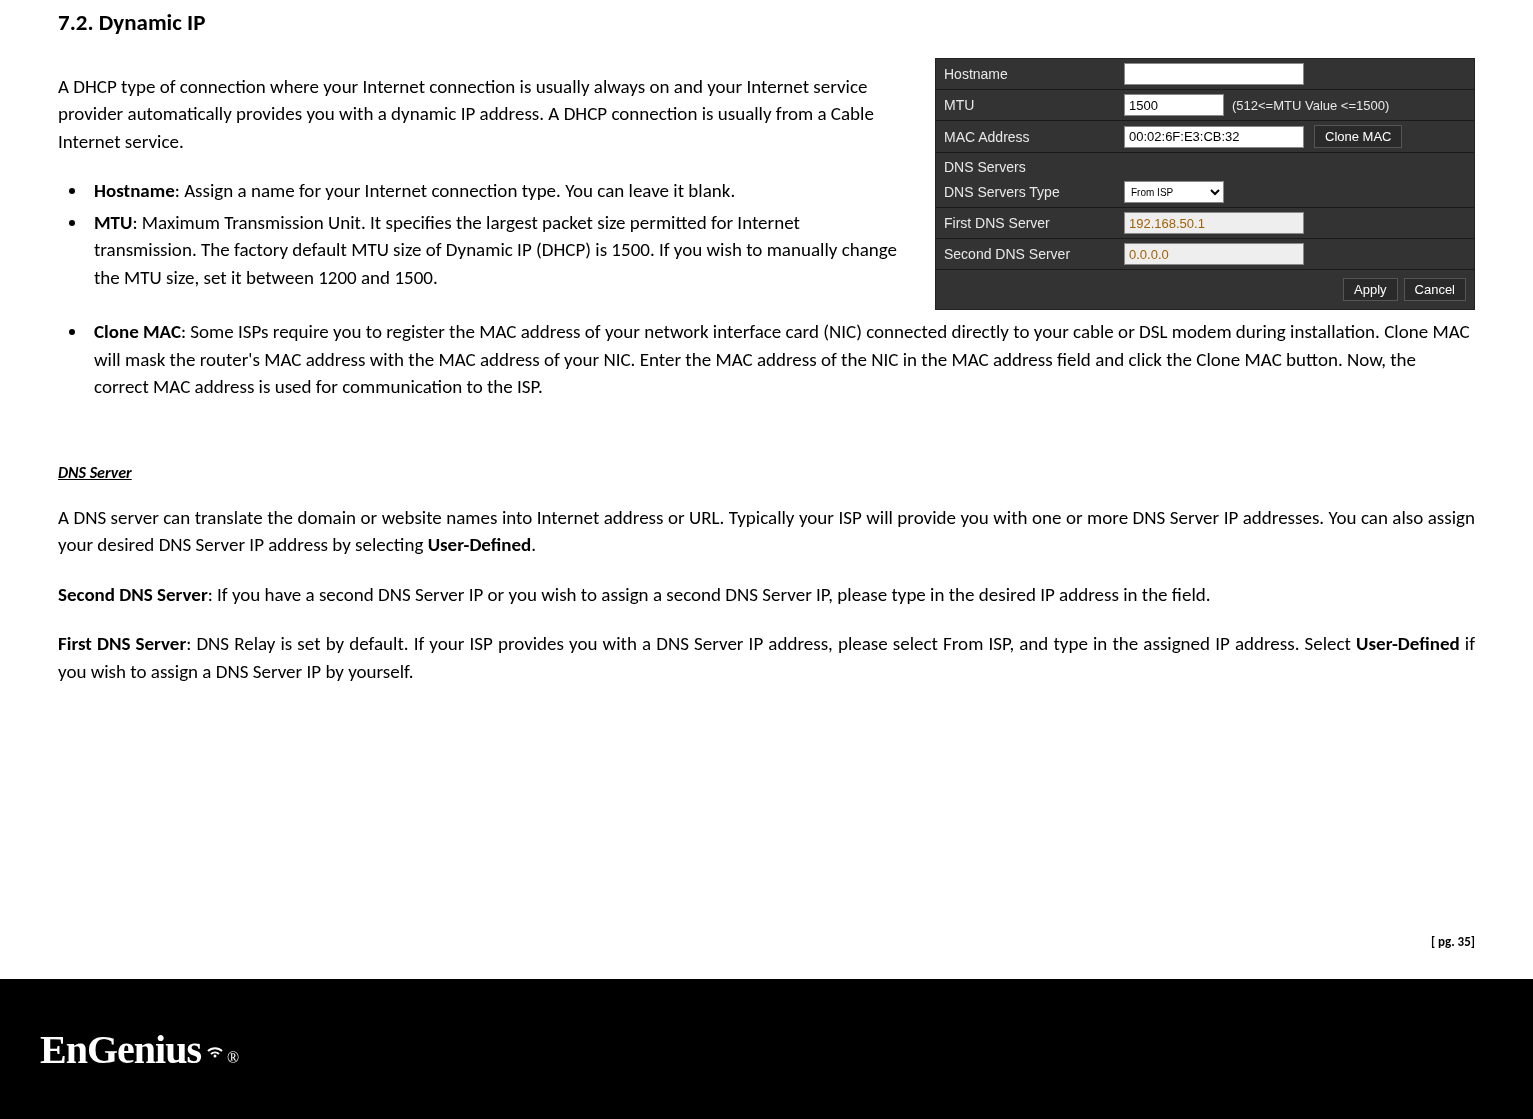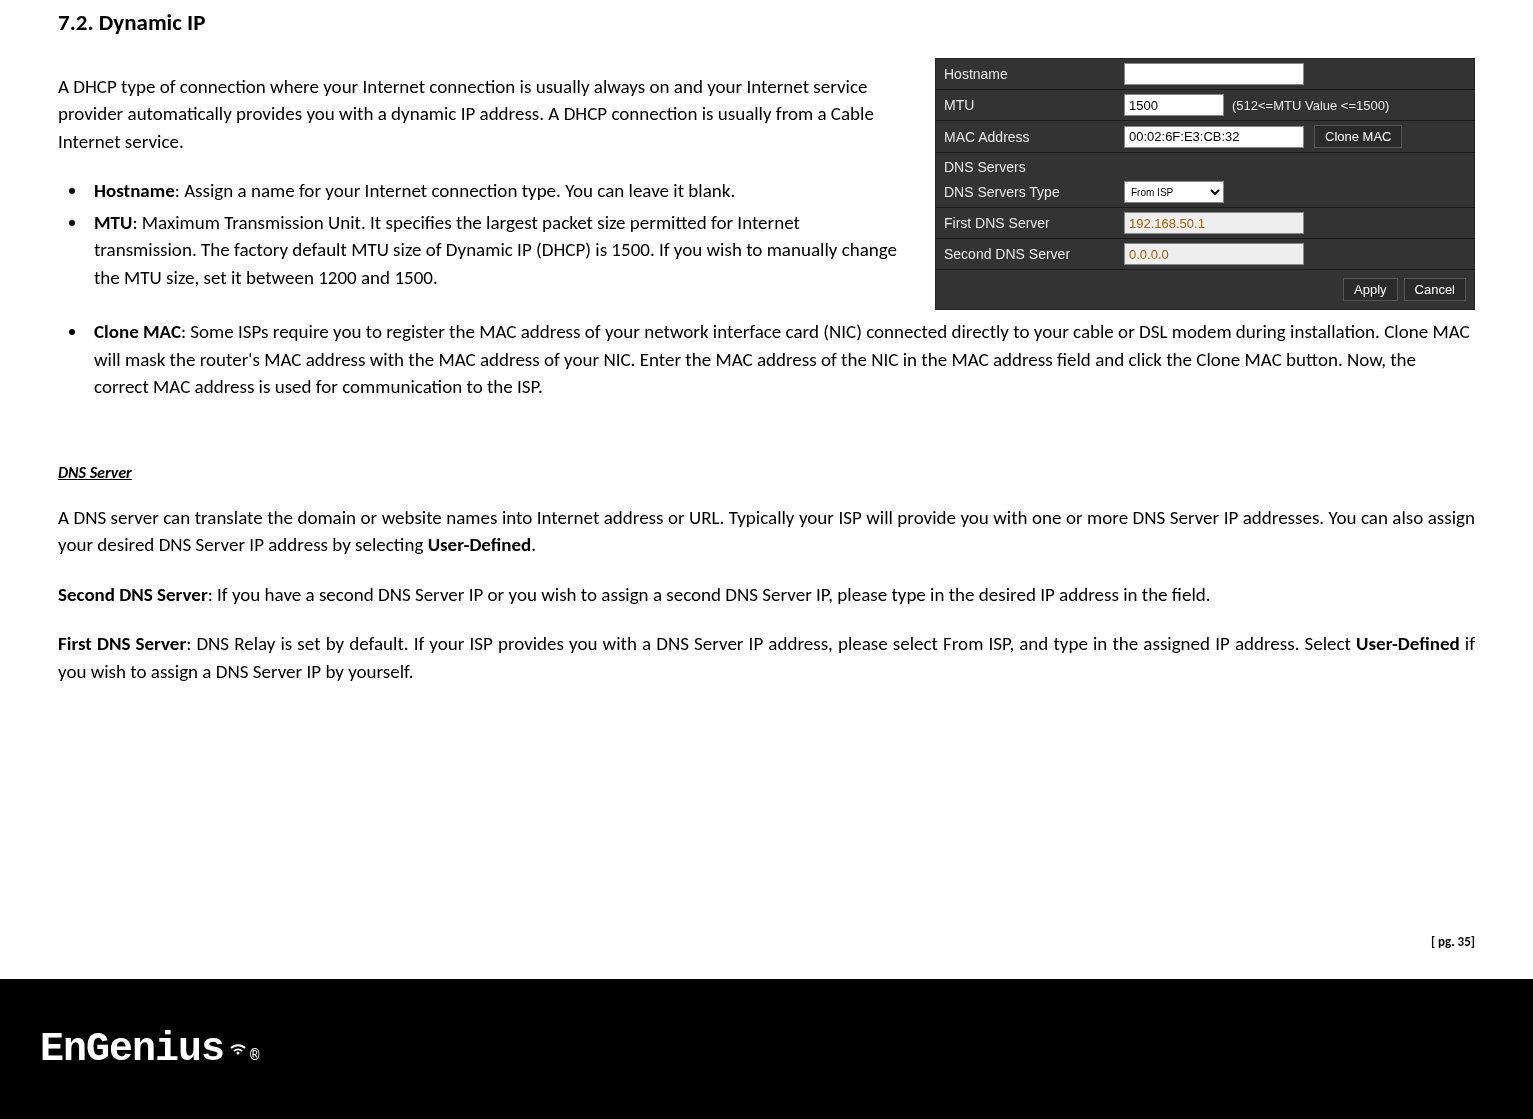--- a/index.html
+++ b/index.html
@@ -135,21 +135,21 @@
     width: 100%;
     background: #000;
     display: flex;
     align-items: center;
     padding-left: 40px;
   }
   .logo {
     color: #fff;
     display: flex;
     align-items: baseline;
-    font-family: Liberation Mono, monospace;
+    font-family: Liberation Serif, serif;
   }
   .logo-text {
     font-size: 40px;
     font-weight: bold;
     letter-spacing: -1px;
   }
   .logo-reg {
     font-size: 16px;
     margin-left: 2px;
     vertical-align: super;

